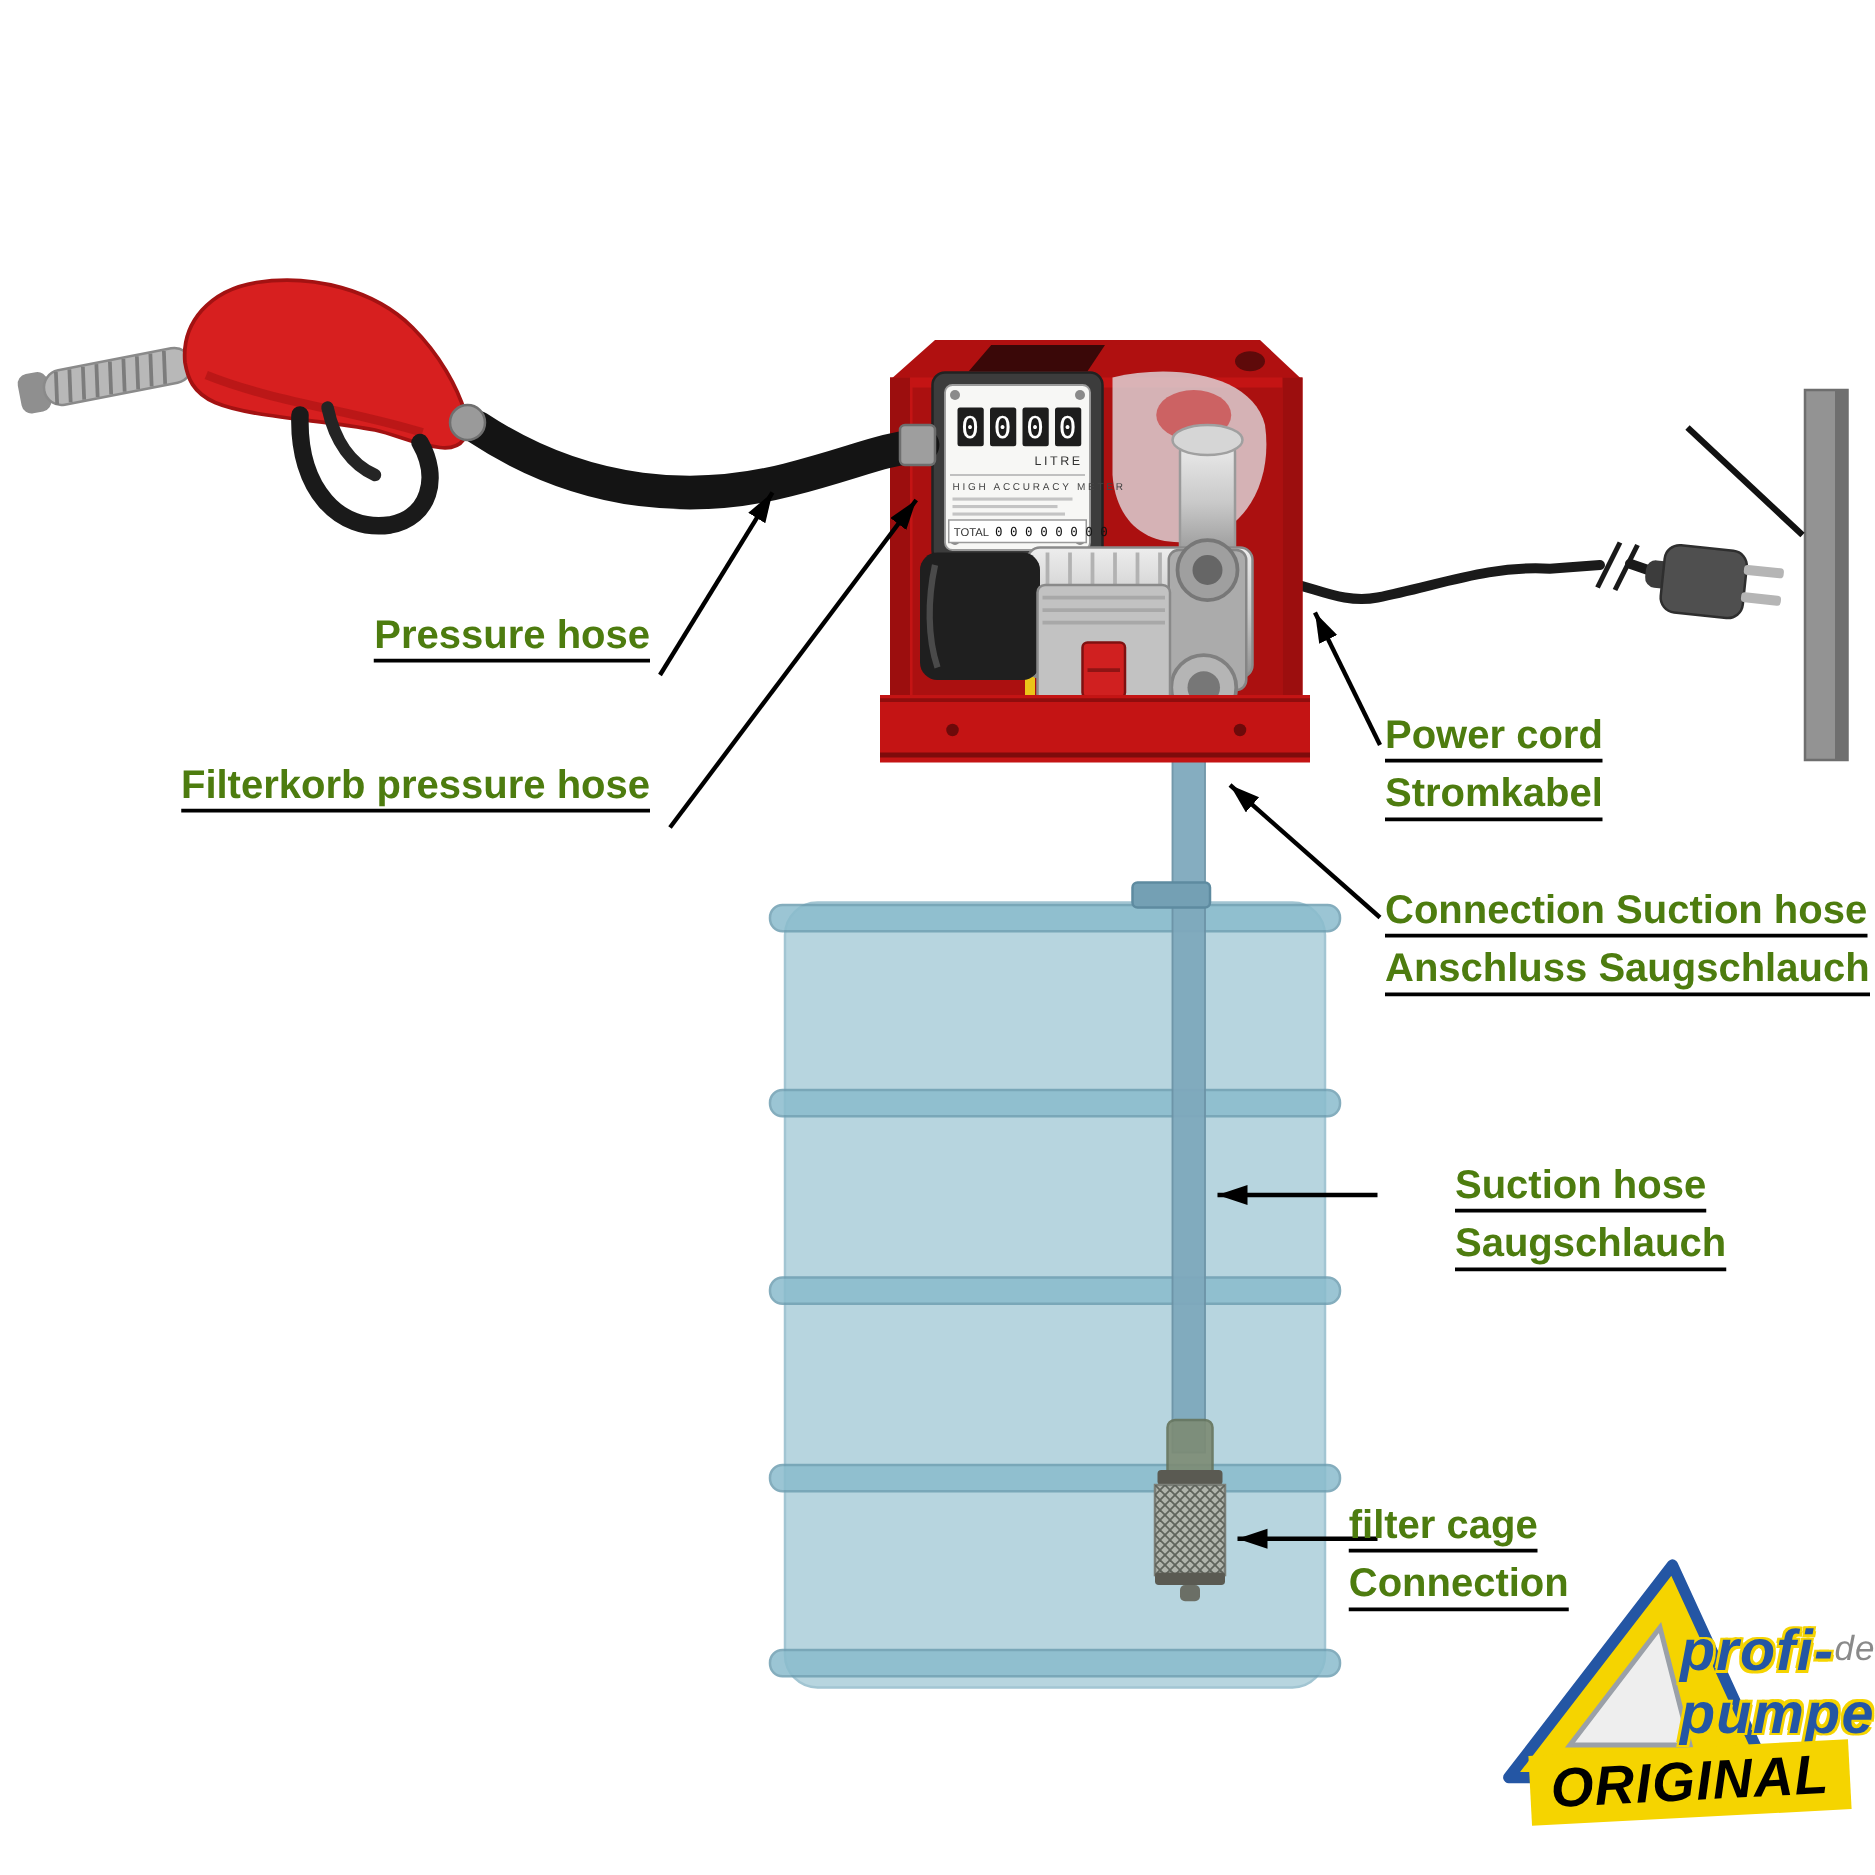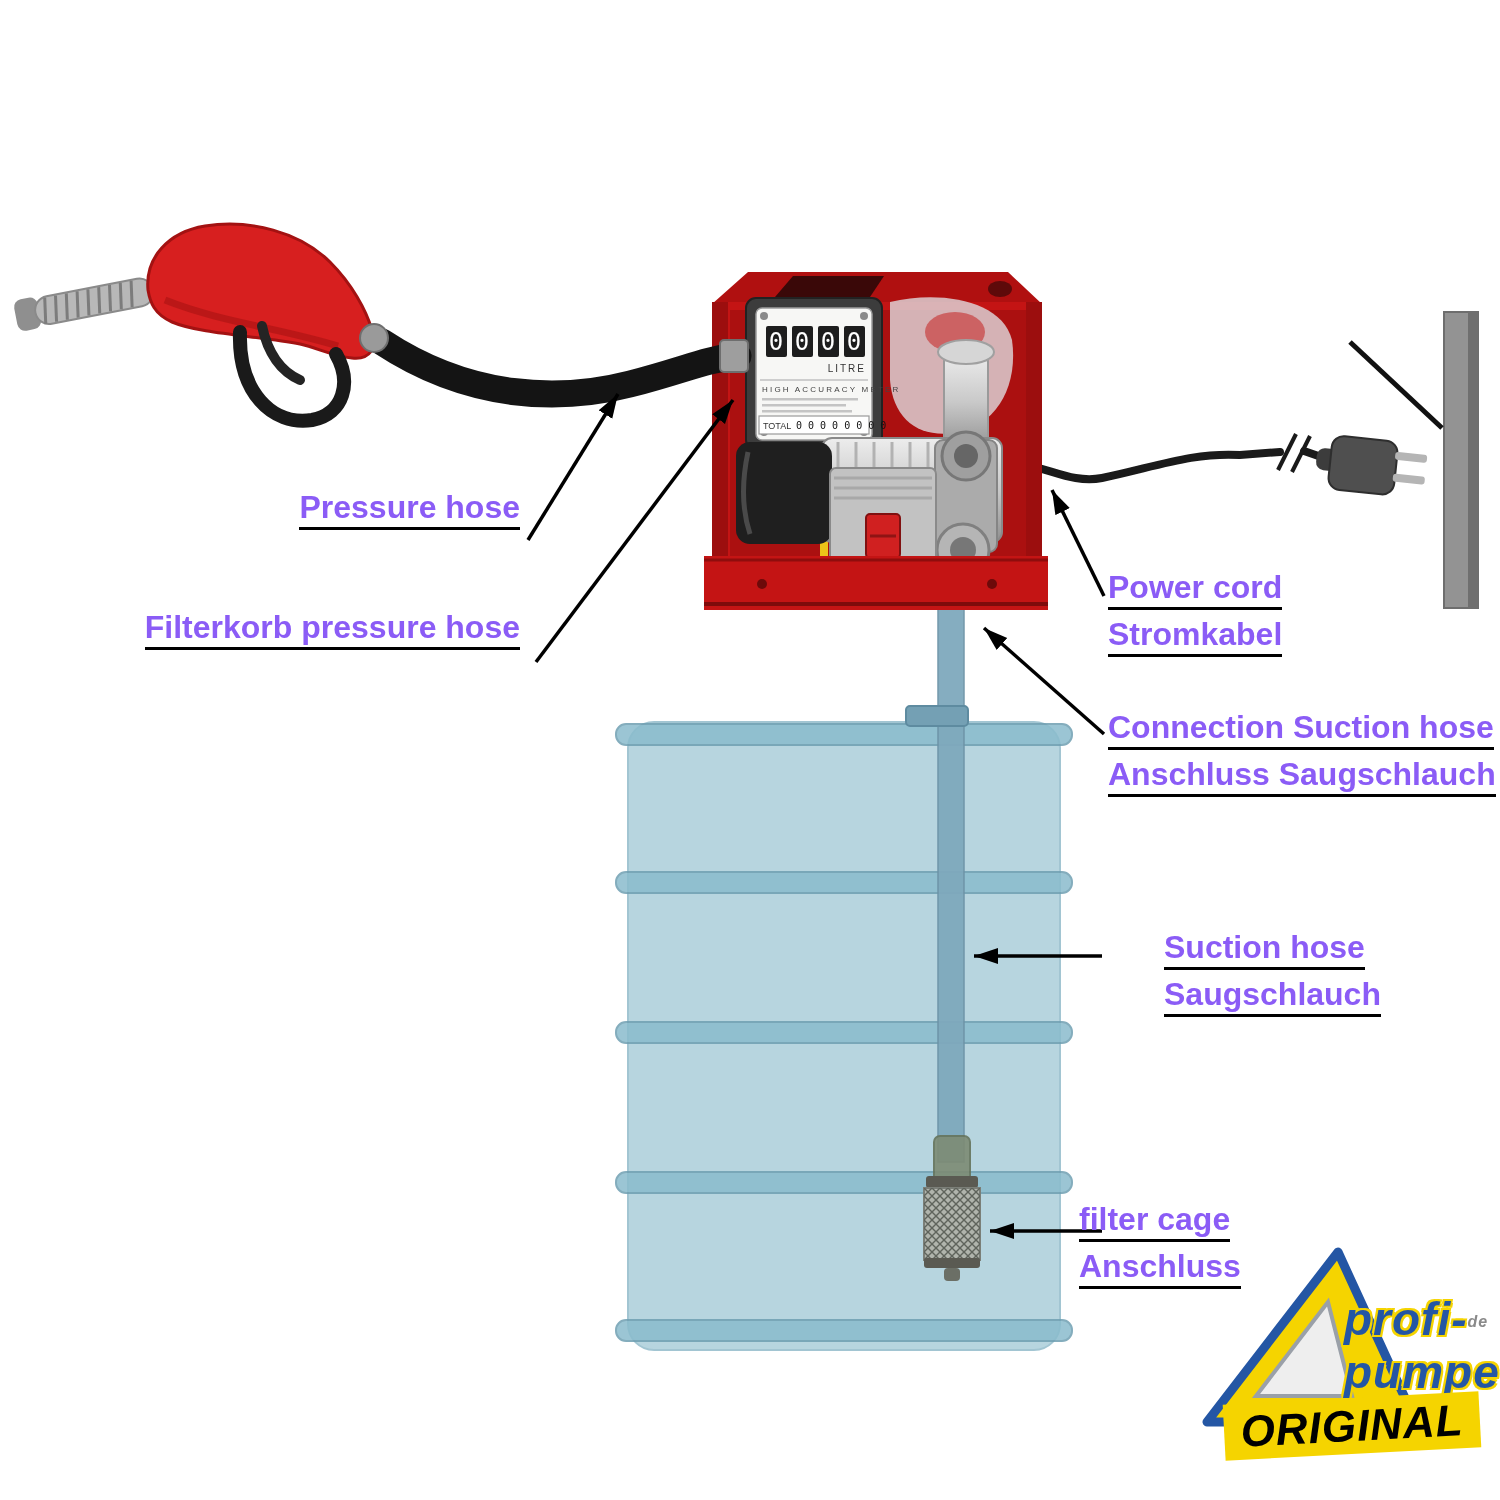--- a/index.html
+++ b/index.html
@@ -1,25 +1,25 @@
 <!DOCTYPE html>
 <html><head>
 <meta charset="utf-8">
 <style>
   html,body{margin:0;padding:0;background:#ffffff;}
   .canvas{position:relative;width:1500px;height:1500px;background:#ffffff;overflow:hidden;
           font-family:"Liberation Sans", sans-serif;}
   svg{position:absolute;left:0;top:0;}
-  .label{position:absolute;font-weight:700;font-size:32px;line-height:47px;color:#8b5cf6;white-space:nowrap;}
+  .label{position:absolute;font-weight:700;font-size:32px;line-height:47px;color:#4d7c0f;white-space:nowrap;}
   .label .ln span{border-bottom:3px solid #000;padding-bottom:1px;display:inline-block;line-height:38px;}
   .align-right{text-align:right;}
   .brand{position:absolute;left:1344px;top:1296px;font-style:italic;font-weight:700;color:#2456a4;
          font-size:46px;line-height:46px;letter-spacing:1px;
          text-shadow:-2px -2px 0 #f5d400,2px -2px 0 #f5d400,-2px 2px 0 #f5d400,2px 2px 0 #f5d400;}
-  .brand .tld{font-size:16px;color:#8a8a8a;text-shadow:none;font-weight:700;vertical-align:8px;}
+  .brand .tld{font-size:28px;color:#8a8a8a;text-shadow:none;font-weight:400;vertical-align:8px;}
   .brand .reg{font-size:18px;color:#8a8a8a;text-shadow:none;vertical-align:14px;}
   .original-band{position:absolute;left:1224px;top:1398px;width:256px;height:56px;background:#f5d400;
                  transform:rotate(-3deg);display:flex;align-items:center;justify-content:center;}
   .original-band span{font-weight:700;font-style:italic;font-size:44px;color:#000;letter-spacing:1px;}
 </style>
 </head>
 <body>
 
 <div class="canvas">
 
@@ -225,21 +225,21 @@
   <div class="ln"><span>Stromkabel</span></div>
 </div>
 
 <div class="label" style="left:1164px;top:924px">
   <div class="ln"><span>Suction hose</span></div>
   <div class="ln"><span>Saugschlauch</span></div>
 </div>
 
 <div class="label" style="left:1079px;top:1196px">
   <div class="ln"><span>filter cage</span></div>
-  <div class="ln"><span>Anschluss</span></div>
+  <div class="ln"><span>Connection</span></div>
 </div>
 
 <div class="brand">
   <div><span>profi-</span><span class="tld">de</span></div>
   <div><span>pumpe</span><span class="reg">®</span></div>
 </div>
 
 <div class="original-band">
   <span>ORIGINAL</span>
 </div>

